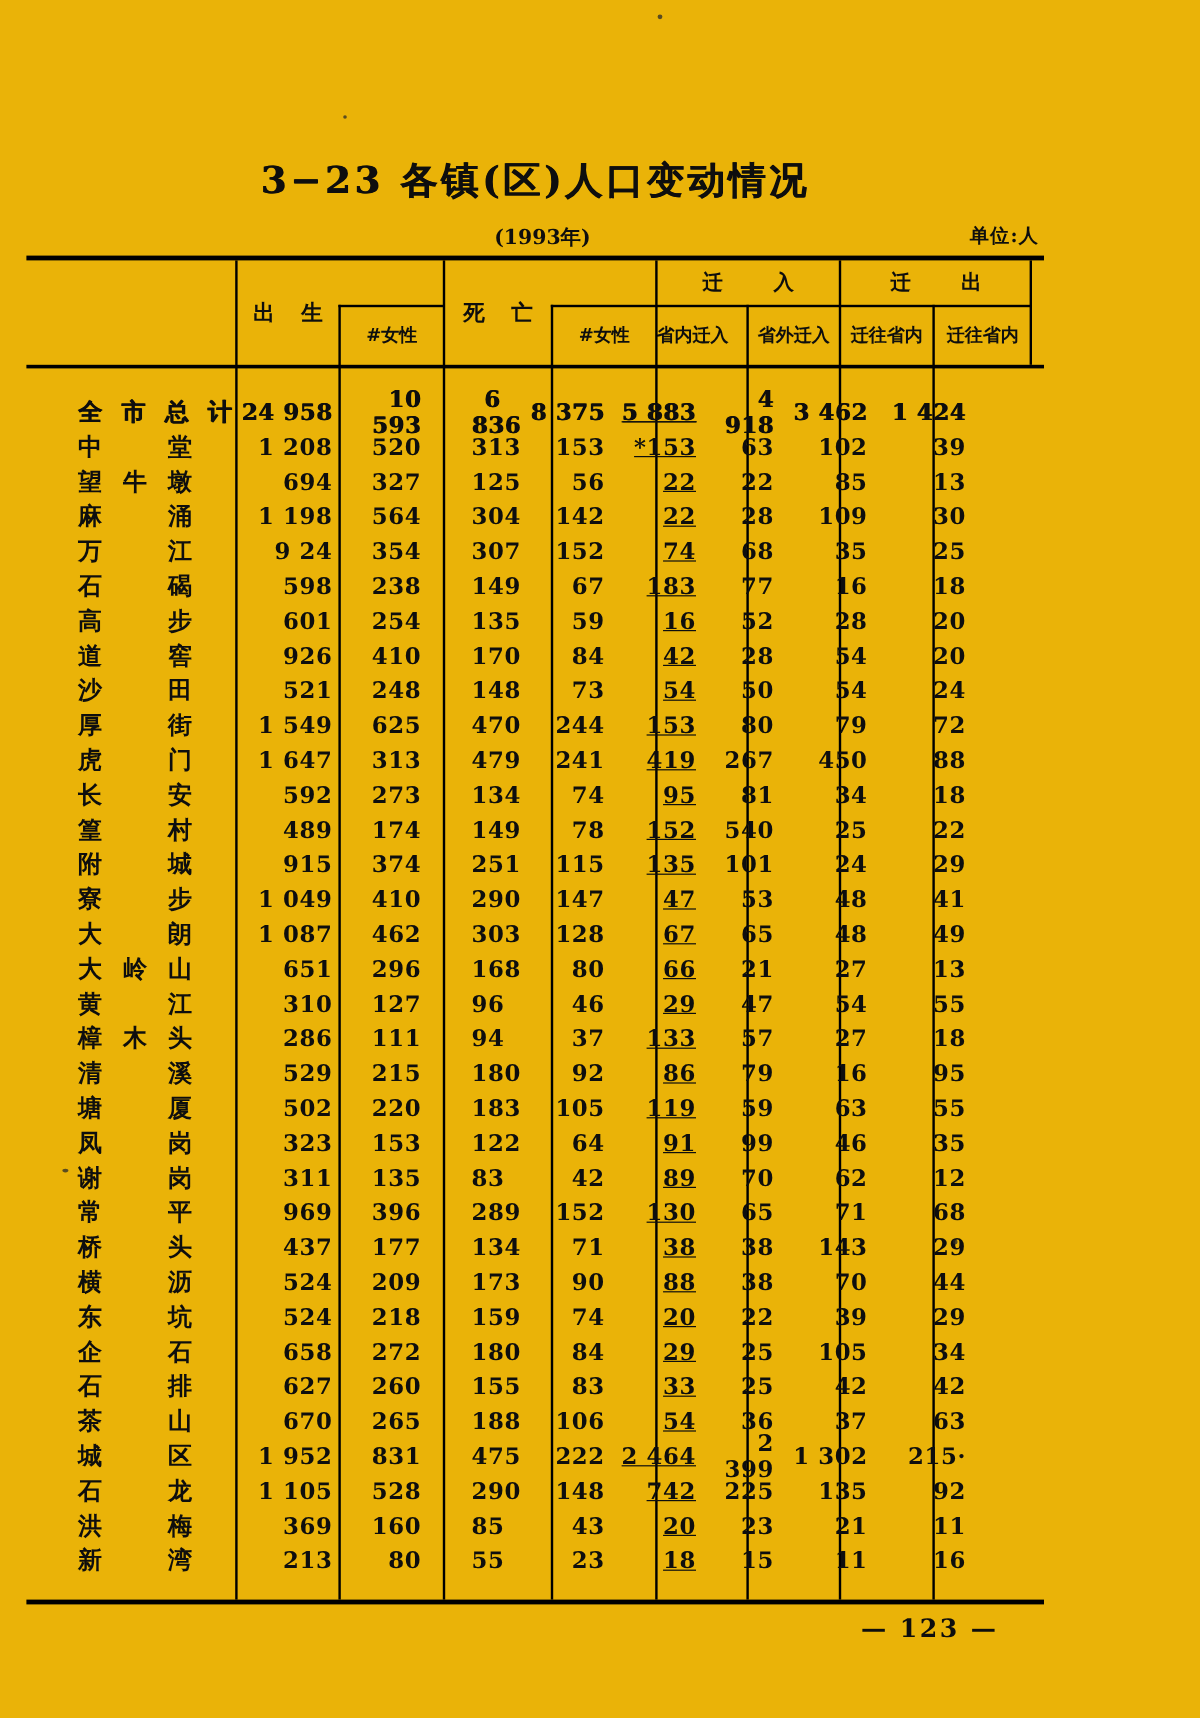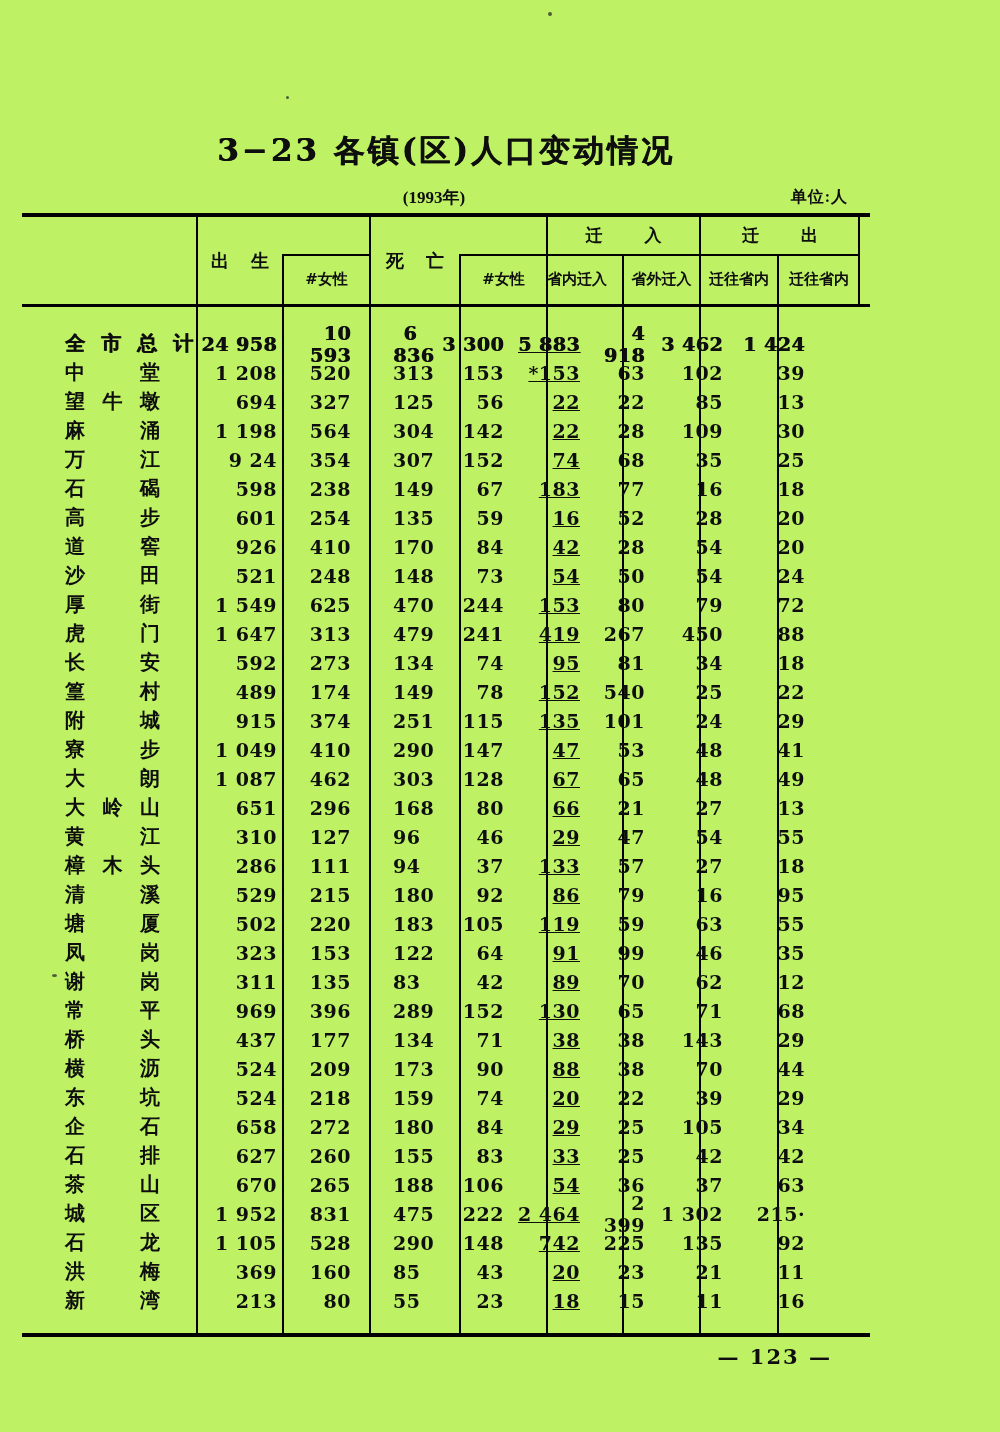--- a/index.html
+++ b/index.html
@@ -1,29 +1,29 @@
 <!DOCTYPE html>
 <html><head>
 <meta charset="utf-8">
 <style>
   html,body{margin:0;padding:0;}
   .page{
     position:relative;
     width:1000px;height:1432px;
-    background:#bef264;
+    background:#eab308;
     color:#0e0e0e;
     font-family:"DejaVu Serif","Liberation Serif",serif;
     overflow:hidden;
   }
   .title{
     position:absolute;top:130px;left:22px;width:848px;
     text-align:center;font-size:31px;font-weight:bold;letter-spacing:3px;
     text-shadow:0.6px 0 currentColor;
   }
-  .subhead-row{position:absolute;top:186px;left:10px;width:848px;height:22px;font-family:Liberation Serif, serif;}
+  .subhead-row{position:absolute;top:186px;left:28px;width:848px;height:22px;}
   .subtitle{
     position:absolute;left:0;right:0;text-align:center;
     font-size:17px;font-weight:bold;
   }
   .unit{
     position:absolute;right:10px;top:1px;
     font-size:16px;font-weight:bold;letter-spacing:1px;
   }
   .table{
     position:absolute;left:22px;top:213px;width:848px;height:1124px;
@@ -135,21 +135,21 @@
   <div class="trow row-total">
     <div class="cell name spread">
             <span>全</span>
             <span>市</span>
             <span>总</span>
             <span>计</span>
           </div>
     <div class="cell num c1">24 958</div>
     <div class="cell num c2">10 593</div>
     <div class="cell num c3">6 836</div>
-    <div class="cell num c4">3 300</div>
+    <div class="cell num c4">8 375</div>
     <div class="cell num c5">5 883</div>
     <div class="cell num c6">4 918</div>
     <div class="cell num c7">3 462</div>
     <div class="cell num c8">1 424</div>
   </div>
 
   <div class="trow">
     <div class="cell name spread">
             <span>中</span>
             <span>堂</span>

